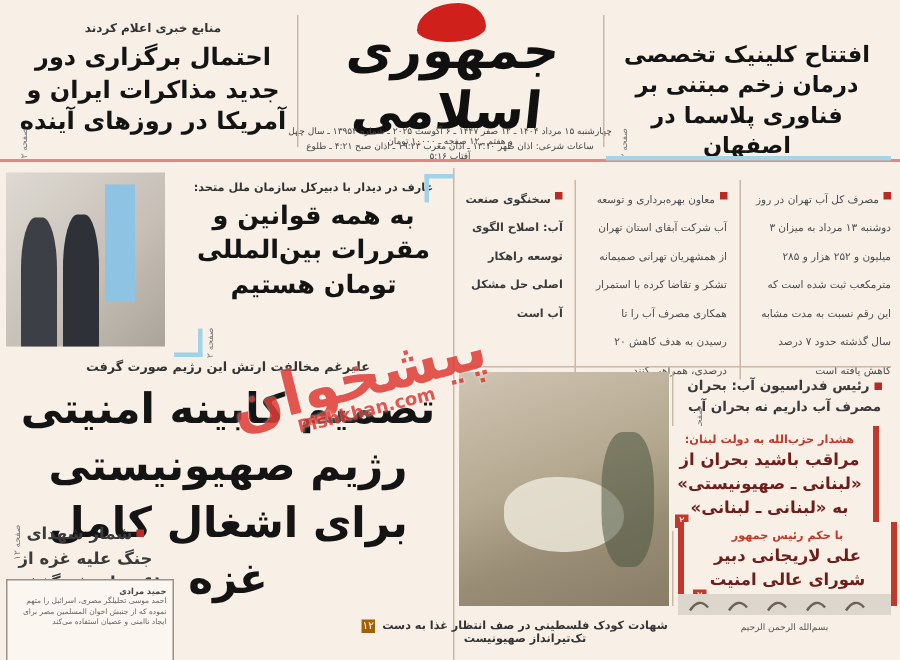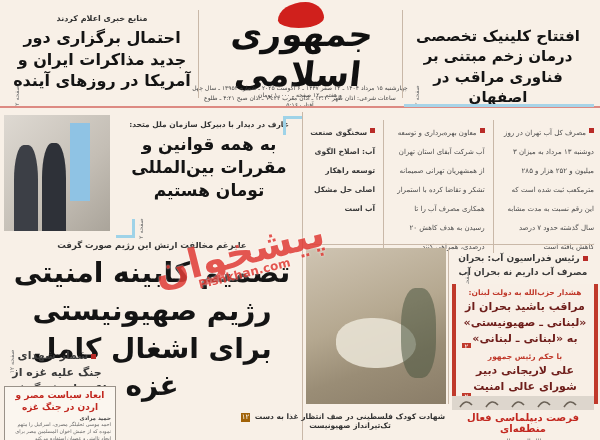--- a/index.html
+++ b/index.html
@@ -45,21 +45,21 @@
     <div class="abs c" style="left:0;top:94px;width:200px;font-size:6px;color:#444;">ساعات شرعی: اذان ظهر ۱۳:۱۰ ـ اذان مغرب ۱۹:۲۳ ـ اذان صبح ۴:۲۱ ـ طلوع آفتاب ۵:۱۶</div>
   </div>
 
   <div class="abs" style="left:8px;top:14px;width:188px;">
     <div class="kicker c">منابع خبری اعلام کردند</div>
     <div class="hl c" style="font-size:16px;margin-top:4px;">احتمال برگزاری دور جدید مذاکرات ایران و آمریکا در روزهای آینده</div>
     <div class="abs pagetag" style="left:-2px;top:78px;">صفحه ۲</div>
   </div>
 
   <div class="abs" style="left:404px;top:26px;width:188px;">
-    <div class="hl c" style="font-size:15px;">افتتاح کلینیک تخصصی درمان زخم مبتنی بر فناوری مراقب در اصفهان</div>
+    <div class="hl c" style="font-size:15px;">افتتاح کلینیک تخصصی درمان زخم مبتنی بر فناوری پلاسما در اصفهان</div>
     <div class="abs pagetag" style="left:2px;top:66px;">صفحه ۲</div>
   </div>
 
   <div class="abs vline" style="left:198px;top:10px;height:88px;"></div>
   <div class="abs vline" style="left:402px;top:10px;height:88px;"></div>
   <div class="abs" style="left:0;top:106px;width:600px;height:2px;background:#dd8a82;"></div>
   <div class="abs" style="left:404px;top:104px;width:190px;height:3px;background:#a8d4e8;"></div>
 
   <div class="abs" style="left:308px;top:112px;width:286px;">
     <div style="display:flex;gap:8px;margin-top:8px;">
@@ -78,40 +78,39 @@
   </div>
   <div class="abs hline" style="left:308px;top:244px;width:286px;"></div>
   <div class="abs vline" style="left:302px;top:112px;height:328px;"></div>
   <div class="abs vline" style="left:448px;top:248px;height:156px;"></div>
 
   <div class="abs" style="left:452px;top:252px;width:142px;">
     <div class="brief"><span class="sq"></span><span>رئیس فدراسیون آب: بحران مصرف آب داریم نه بحران آب</span></div>
     <div class="pagetag abs" style="left:4px;top:26px;">صفحه ۴</div>
   </div>
 
-  <div class="abs newsbox" style="left:452px;top:284px;width:128px;height:56px;">
+  <div class="abs newsbox" style="left:440px;top:284px;width:128px;height:56px;">
     <div class="bk">هشدار حزب‌الله به دولت لبنان:</div>
     <div class="bh">مراقب باشید بحران از «لبنانی ـ صهیونیستی» به «لبنانی ـ لبنانی» تبدیل نشود</div>
     <div class="badge">۲</div>
   </div>
 
   <div class="abs newsbox" style="left:452px;top:348px;width:128px;height:42px;">
     <div class="bk">با حکم رئیس جمهور</div>
     <div class="bh">علی لاریجانی دبیر شورای عالی امنیت ملی شد</div>
     <div class="badge">۲</div>
   </div>
 
   <div class="abs" style="left:452px;top:396px;width:142px;height:14px;background:#ddd6cd;">
     <svg width="142" height="14">
       <path d="M8 10 q6 -9 12 -2 M34 10 q6 -9 12 -2 M60 10 q6 -9 12 -2 M86 10 q6 -9 12 -2 M112 10 q6 -9 12 -2" stroke="#6b6257" stroke-width="1.6" fill="none"></path>
     </svg>
   </div>
 
   <div class="abs c" style="left:452px;top:412px;width:142px;">
-    <div style="font-size:10px;font-weight:bold;color:#c2271f;">فرصت دیپلماسی فعال منطقه‌ای</div>
     <div style="font-size:6px;color:#555;margin-top:3px;">بسم‌الله الرحمن الرحیم</div>
 
   </div>
 
   <div class="abs photo" style="left:306px;top:248px;width:140px;height:156px;
        background:linear-gradient(160deg,#cfc4b2,#b5a890 45%,#9a8d76 70%,#8a7d68);">
     <div class="abs" style="left:30px;top:70px;width:80px;height:50px;background:#e8e2d4;
          border-radius:45% 55% 50% 50%;opacity:.9;"></div>
     <div class="abs" style="left:95px;top:40px;width:35px;height:90px;background:#4a5540;opacity:.55;
          border-radius:40%;"></div>
@@ -143,21 +142,20 @@
   </div>
 
 
   <div class="abs" style="left:4px;top:348px;width:106px;">
     <div class="brief" style="font-size:11px;"><span class="sq"></span><span>شمار شهدای جنگ علیه غزه از ۶۱ هزار نفر گذشت</span></div>
     <div class="abs pagetag" style="left:-4px;top:10px;">صفحه ۱۲</div>
   </div>
 
   <div class="abs" style="left:4px;top:386px;width:102px;height:50px;border:1px solid #9a9289;
        background:#fbf6ef;padding:3px 4px;">
-    <div class="c" style="font-size:9px;font-weight:bold;color:#c2271f;line-height:1.3;">ابعاد سیاست مصر و اردن در جنگ غزه</div>
     <div style="font-size:5.5px;font-weight:bold;color:#444;margin-top:2px;">حمید مرادی</div>
     <div style="font-size:5px;color:#666;line-height:1.4;">احمد موسی تحلیلگر مصری، اسرائیل را متهم نموده که از جنبش اخوان المسلمین مصر برای ایجاد ناامنی و عصیان استفاده می‌کند</div>
   </div>
 
   <div class="abs wm" style="left:140px;top:232px;width:200px;text-align:center;">
     <div style="font-size:40px;">پیشخوان</div>
     <div style="font-size:12px;margin-top:-4px;">Pishkhan.com</div>
   </div>
 
 </div>

